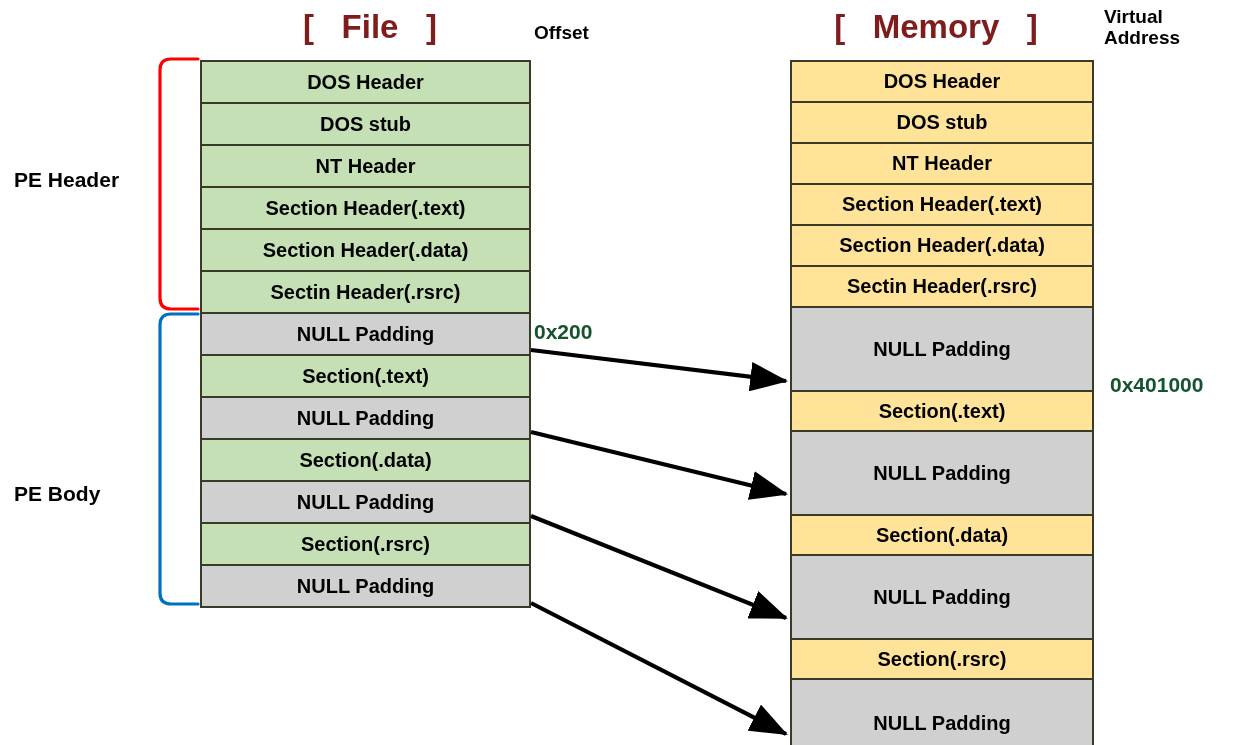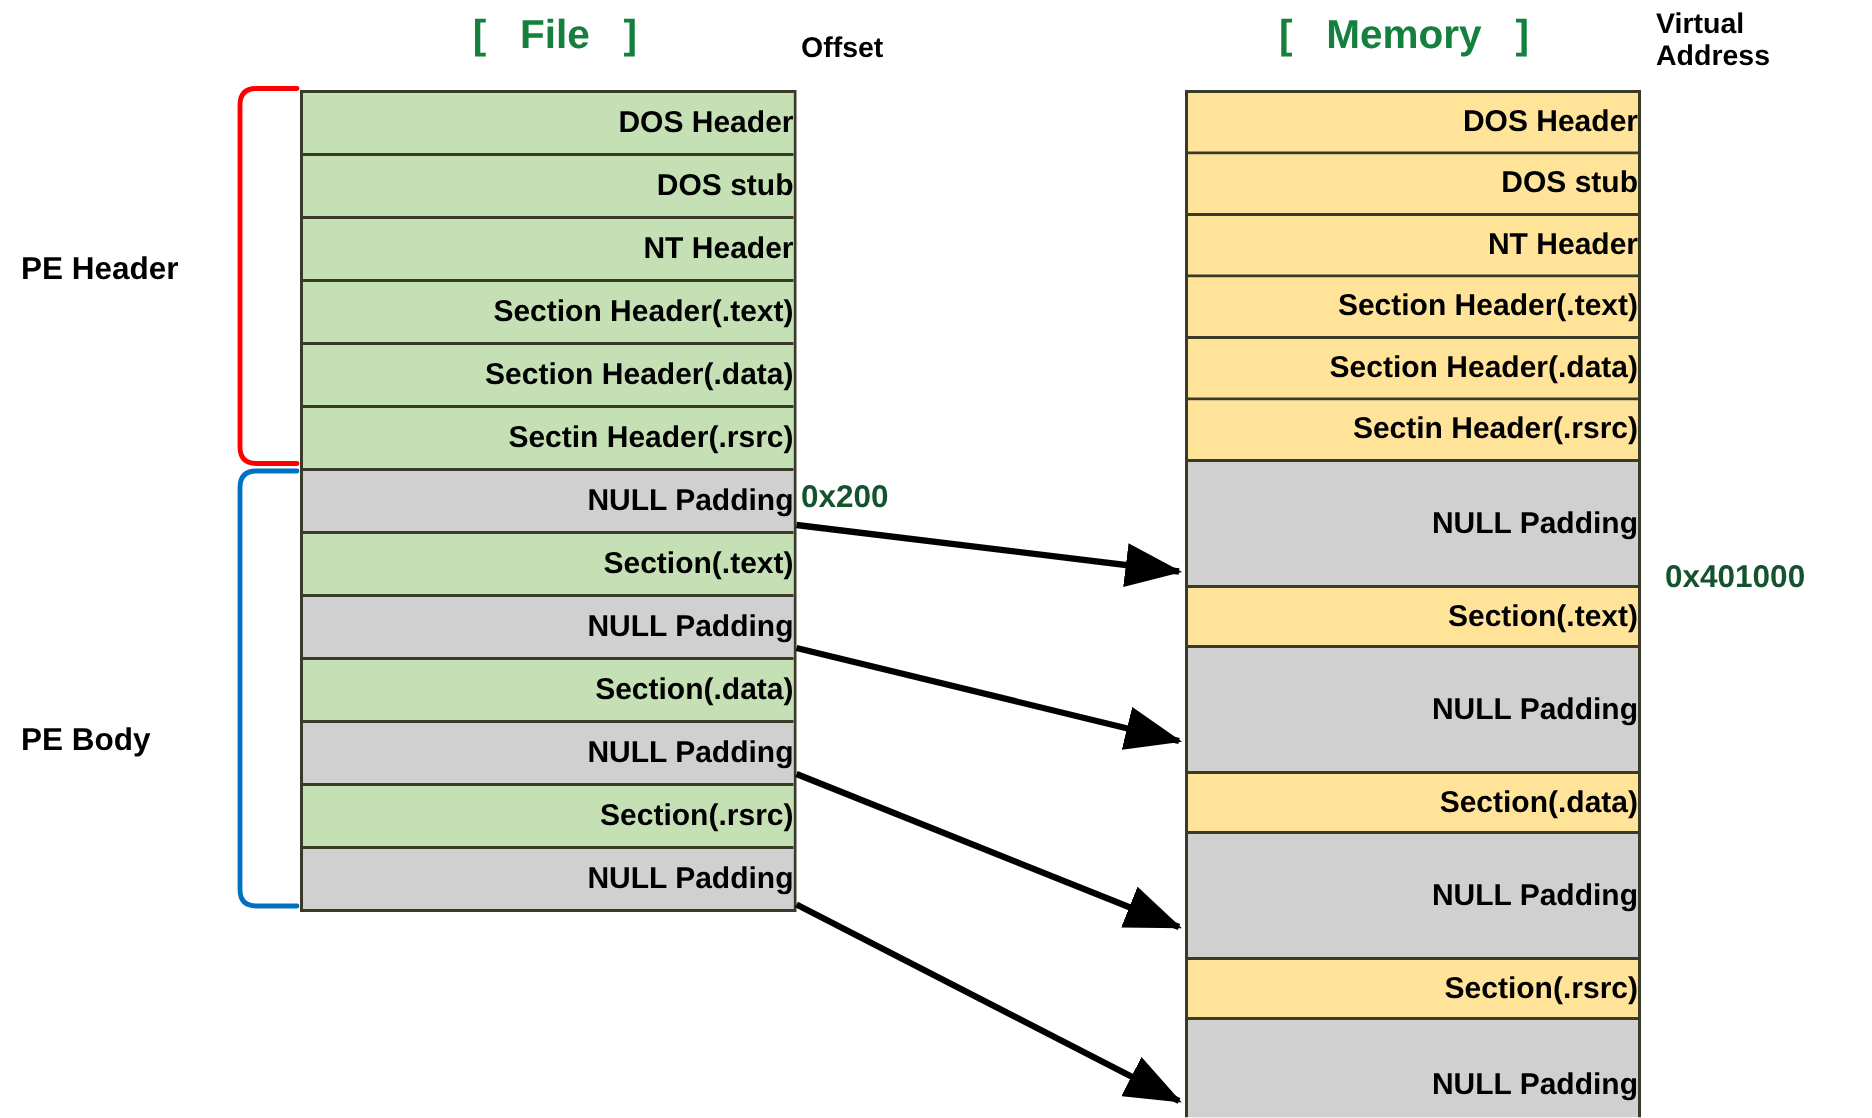--- a/index.html
+++ b/index.html
@@ -12,23 +12,23 @@
     width: 1248px;
     height: 745px;
     background: #ffffff;
     font-family: "Liberation Sans", sans-serif;
     overflow: hidden;
   }
 
   
   .col-title {
     position: absolute;
-    font-size: 27px;
-    font-weight: bold;
-    color: #15803d;
+    font-size: 33px;
+    font-weight: bold;
+    color: #7f1d1d;
     white-space: pre;
     line-height: 1;
   }
   #file-title   { left: 270px; top: 10px; width: 200px; text-align: center; }
   #memory-title { left: 786px; top: 10px; width: 300px; text-align: center; }
 
   .axis-label {
     position: absolute;
     font-size: 19px;
     font-weight: bold;
@@ -65,21 +65,21 @@
     border: 2px solid #3a3a28;
   }
   #file-column   { left: 200px; top: 60px; width: 331px; }
   #memory-column { left: 790px; top: 60px; width: 304px; }
 
   .block {
     box-sizing: border-box;
     border-bottom: 2px solid #3a3a28;
     display: flex;
     align-items: center;
-    justify-content: flex-end;
+    justify-content: center;
     font-size: 20px;
     font-weight: bold;
     color: #000000;
     white-space: nowrap;
     overflow: hidden;
   }
   .block:last-child { border-bottom: none; }
   .block.green { background: #c5e0b4; }
   .block.yellow{ background: #ffe399; }
   .block.gray  { background: #d0d0d0; font-weight: bold; }

